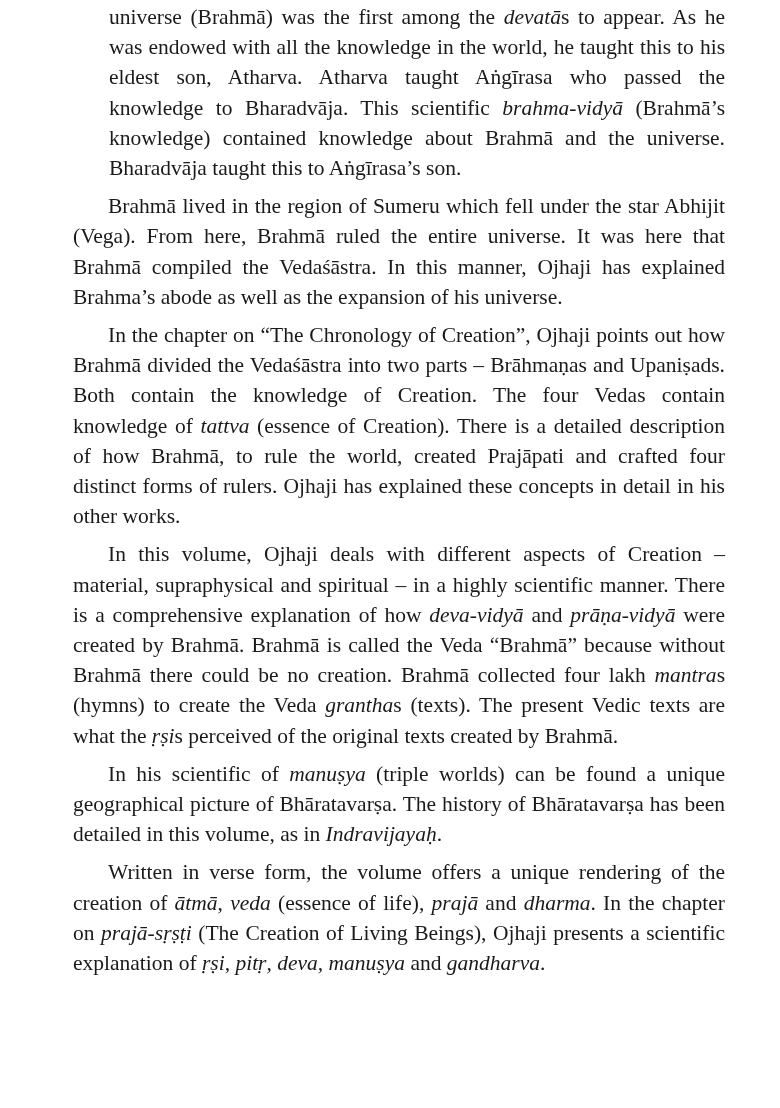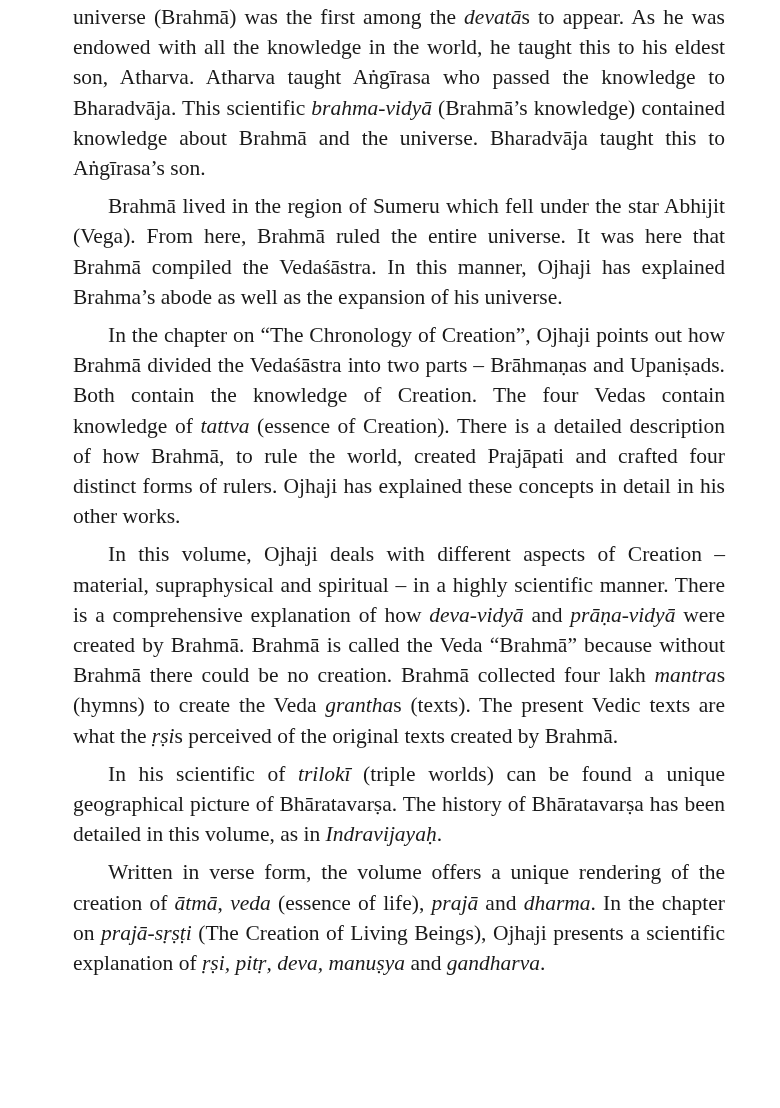--- a/index.html
+++ b/index.html
@@ -24,20 +24,21 @@
     color: #1a1a1a;
     text-align: justify;
     hyphens: none;
   }
   .para {
     margin: 0 0 8px 0;
     text-indent: 35px;
   }
   .para.continued {
     text-indent: 0;
+    margin-left: 36px;
   }
   .para span.i {
     font-style: italic;
   }
 </style>
 </head>
 <body>
 
 <div class="page">
   <p class="para continued">
@@ -50,19 +51,19 @@
 
   <p class="para">
     <span>In the chapter on “The Chronology of Creation”, Ojhaji points out how Brahmā divided the Vedaśāstra into two parts – Brāhmaṇas and Upaniṣads. Both contain the knowledge of Creation. The four Vedas contain knowledge of </span><span class="i">tattva</span><span> (essence of Creation). There is a detailed description of how Brahmā, to rule the world, created Prajāpati and crafted four distinct forms of rulers. Ojhaji has explained these concepts in detail in his other works.</span>
   </p>
 
   <p class="para">
     <span>In this volume, Ojhaji deals with different aspects of Creation – material, supraphysical and spiritual – in a highly scientific manner. There is a comprehensive explanation of how </span><span class="i">deva-vidyā</span><span> and </span><span class="i">prāṇa-vidyā</span><span> were created by Brahmā. Brahmā is called the Veda “Brahmā” because without Brahmā there could be no creation. Brahmā collected four lakh </span><span class="i">mantra</span><span>s (hymns) to create the Veda </span><span class="i">grantha</span><span>s (texts). The present Vedic texts are what the </span><span class="i">ṛṣi</span><span>s perceived of the original texts created by Brahmā.</span>
   </p>
 
   <p class="para">
-    <span>In his scientific of </span><span class="i">trilokī</span><span> (triple worlds) can be found a unique geographical picture of Bhāratavarṣa. The history of Bhāratavarṣa has been detailed in this volume, as in </span><span class="i">Indravijayaḥ</span><span>.</span>
+    <span>In his scientific of </span><span class="i">manuṣya</span><span> (triple worlds) can be found a unique geographical picture of Bhāratavarṣa. The history of Bhāratavarṣa has been detailed in this volume, as in </span><span class="i">Indravijayaḥ</span><span>.</span>
   </p>
 
   <p class="para">
     <span>Written in verse form, the volume offers a unique rendering of the creation of </span><span class="i">ātmā</span><span>, </span><span class="i">veda</span><span> (essence of life), </span><span class="i">prajā</span><span> and </span><span class="i">dharma</span><span>. In the chapter on </span><span class="i">prajā-sṛṣṭi</span><span> (The Creation of Living Beings), Ojhaji presents a scientific explanation of </span><span class="i">ṛṣi, pitṛ, deva, manuṣya</span><span> and </span><span class="i">gandharva</span><span>.</span>
   </p>
 </div>
 
 </body></html>

